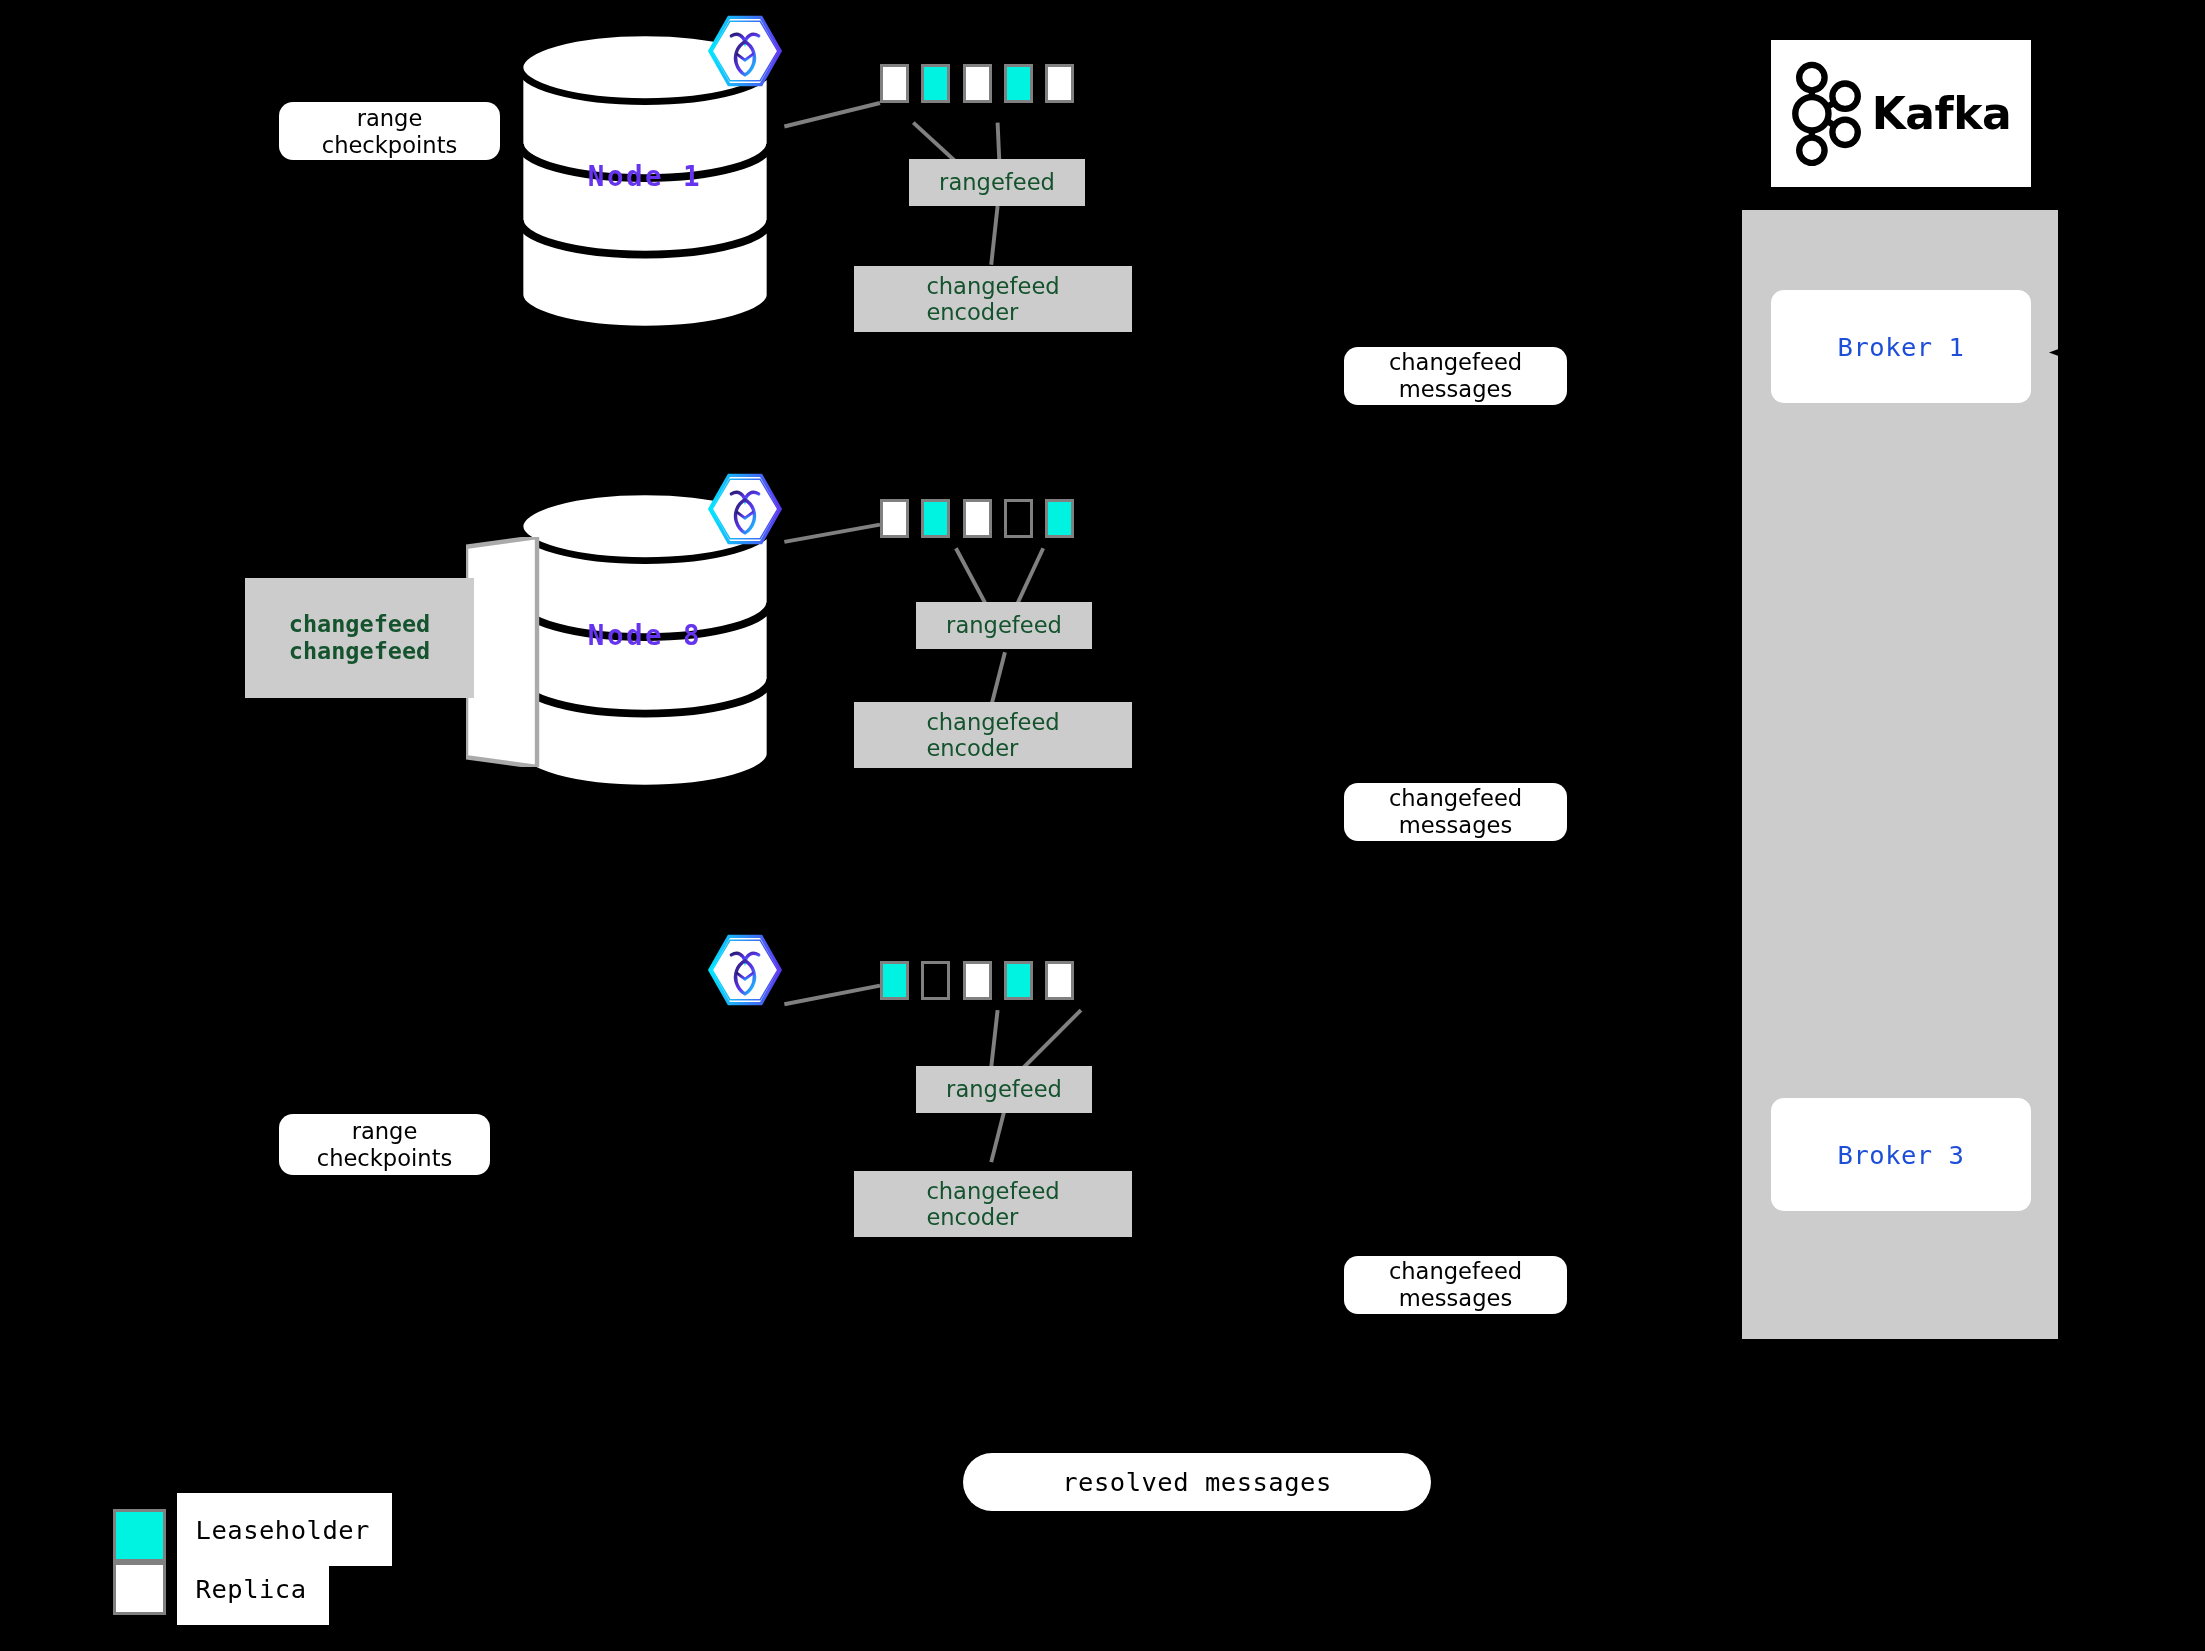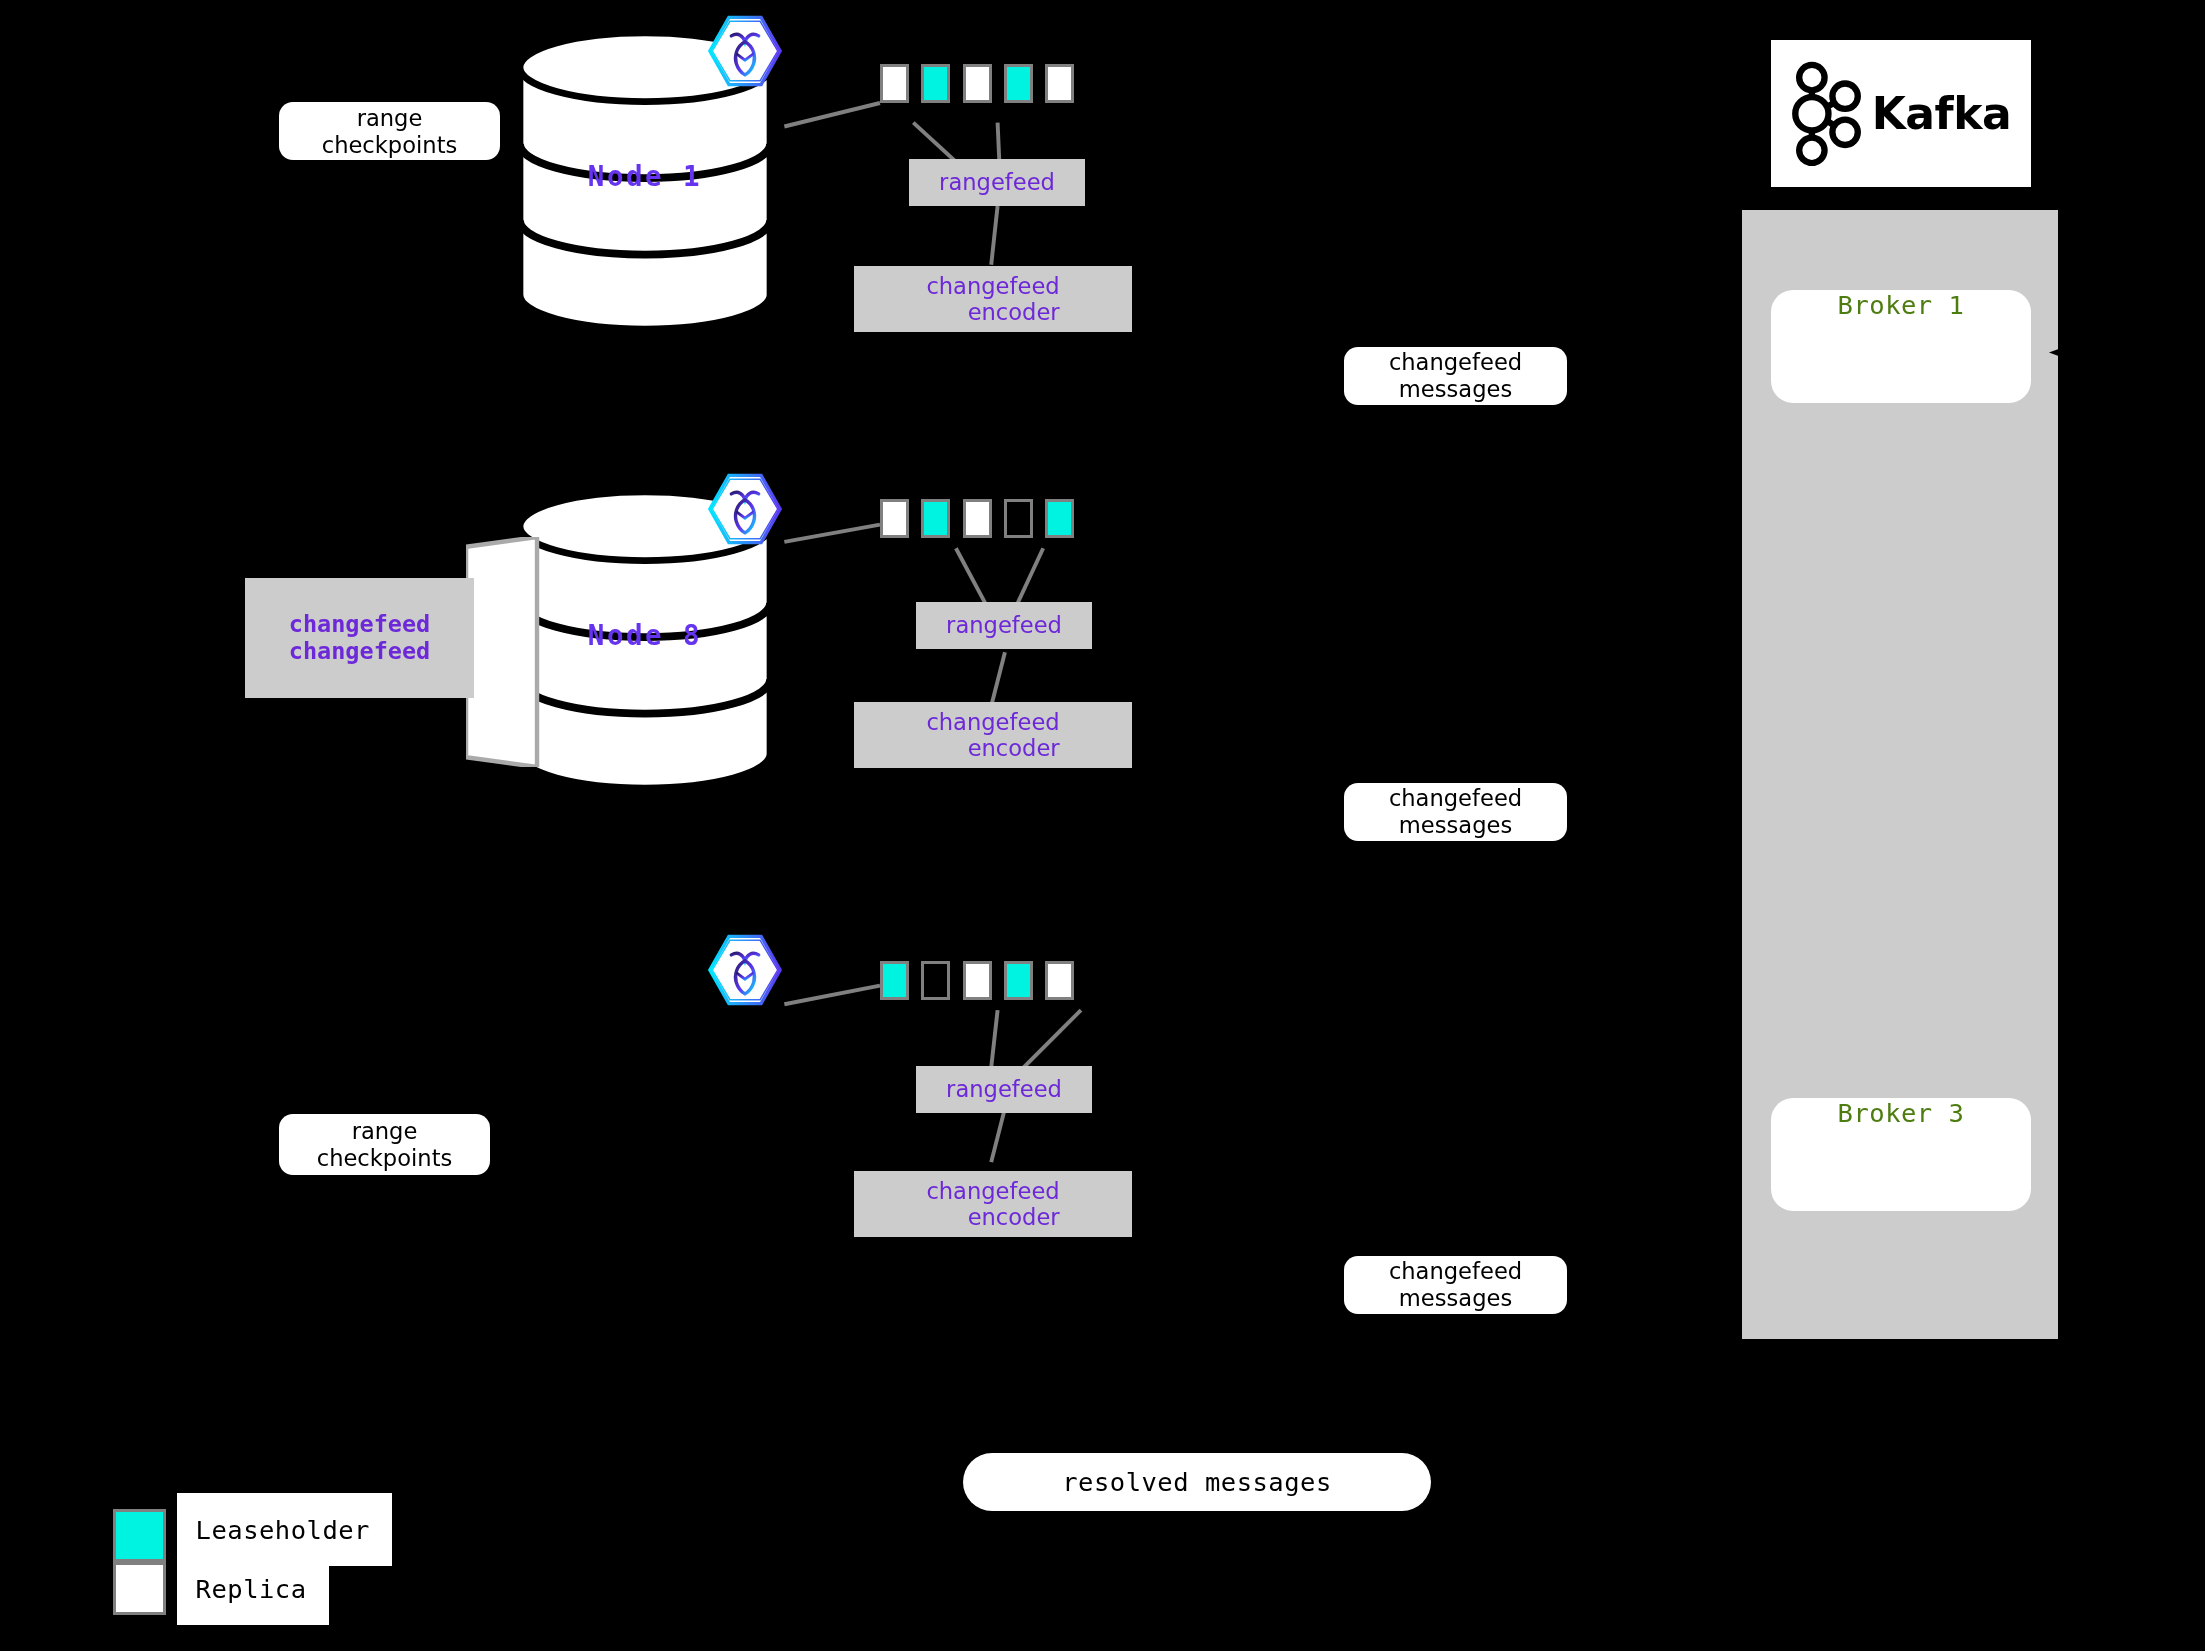--- a/index.html
+++ b/index.html
@@ -61,27 +61,27 @@
     margin-right: 12.3px;
   }
   .range-box.leaseholder { background: #00F2E0; }
   .range-box.replica     { background: #FFFFFF; }
   .range-box.empty       { background: transparent; }
 
   
   .proc-box {
     position: absolute;
     background: #CCCCCC;
-    color: #6d28d9;
+    color: #14532d;
     font-family: "DejaVu Sans", sans-serif;
     font-size: 22.6px;
     display: flex;
     align-items: center;
     justify-content: center;
-    text-align: right;
+    text-align: left;
     line-height: 1.16;
     box-sizing: border-box;
   }
 
   
   .white-label {
     position: absolute;
     background: #FFFFFF;
     color: #000000;
     font-family: "DejaVu Sans", sans-serif;
@@ -107,25 +107,26 @@
   }
 
   
   #kafka-panel {
     position: absolute;
     background: #CCCCCC;
   }
   .broker {
     position: absolute;
     background: #FFFFFF;
-    border-radius: 22px;
-    color: #4d7c0f;
+    border-radius: 13px;
+    color: #1d4ed8;
     font-family: "DejaVu Sans Mono", monospace;
     font-size: 25.5px;
     display: flex;
+    align-items: center;
     justify-content: center;
     letter-spacing: 0.5px;
   }
   #kafka-logo-box {
     position: absolute;
     background: #FFFFFF;
     display: flex;
     align-items: center;
     justify-content: center;
     gap: 6.9px;

